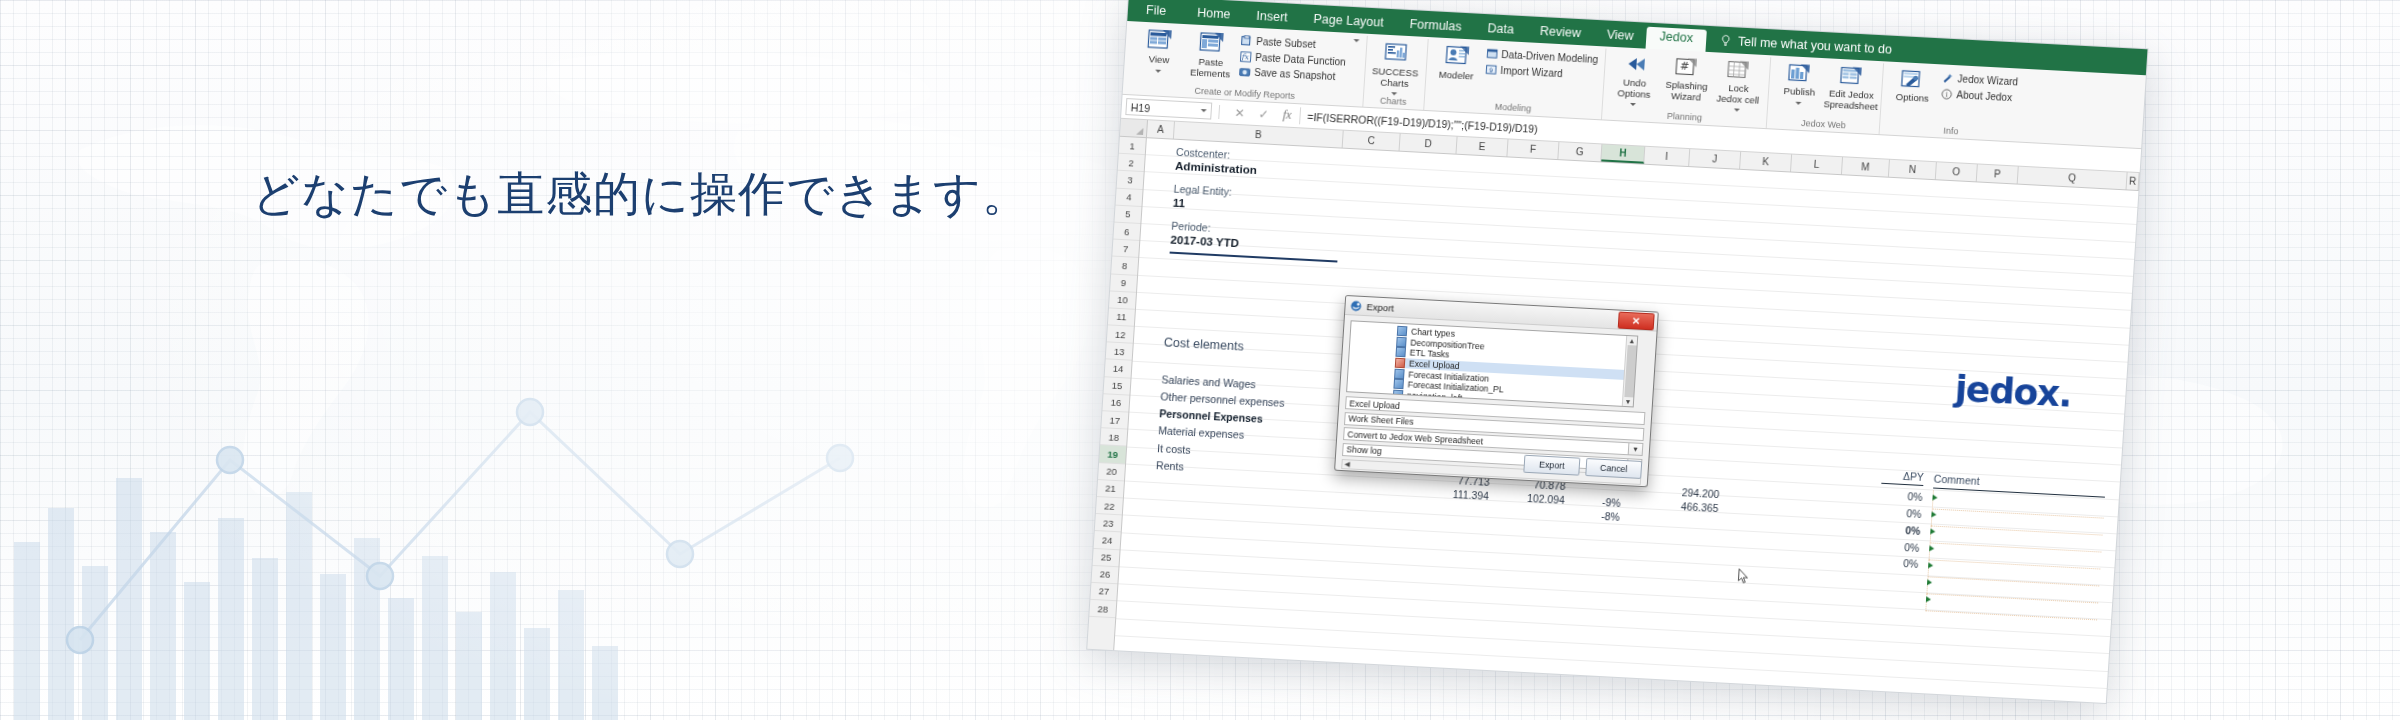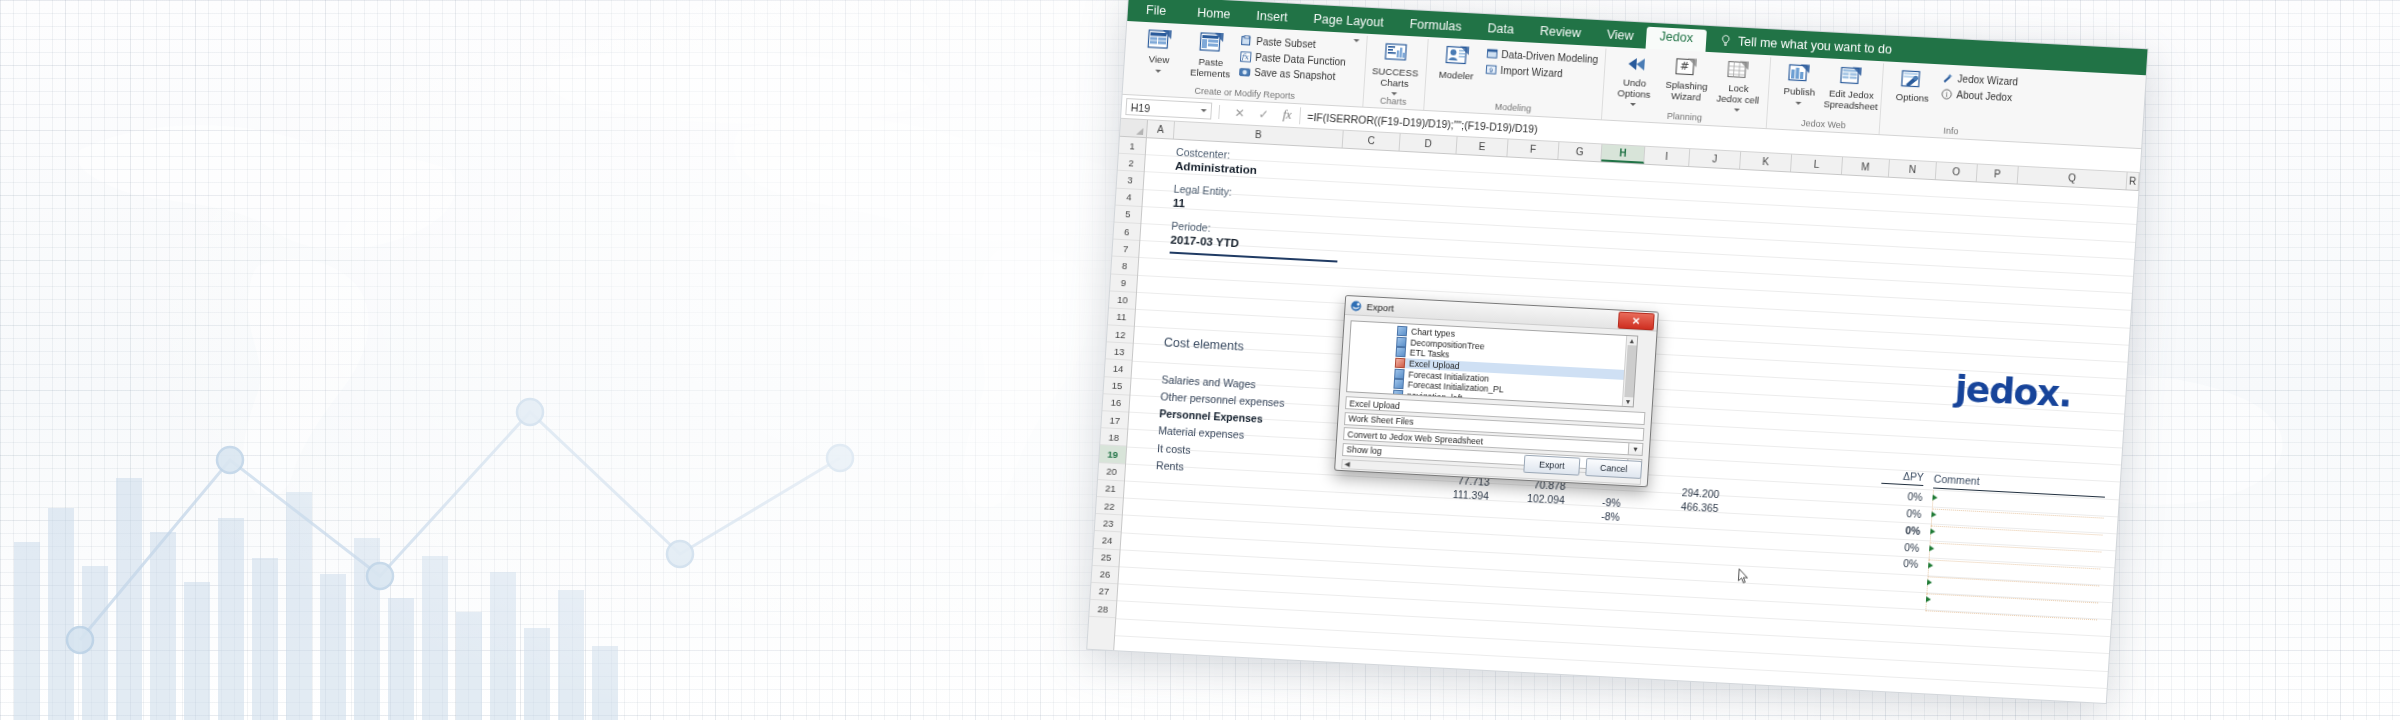--- a/index.html
+++ b/index.html
@@ -668,20 +668,21 @@
       <circle cx="320" cy="236" r="13"></circle>
       <circle cx="470" cy="72" r="13"></circle>
       <circle cx="620" cy="214" r="13"></circle>
       <circle cx="780" cy="118" r="13"></circle>
     </g>
   </svg>
 
   <div class="bg-vignette"></div>
 
   <div class="headline">
+    <span class="ln">どなたでも直感的に操作できます。</span>
   </div>
 
   <div class="reflection">
     <div class="refl-text" style="top:10px;">Salaries and Wages</div>
     <div class="refl-text" style="top:28px;">Other personnel expenses</div>
     <div class="refl-text" style="top:46px;">Personnel Expenses</div>
     <div class="refl-text" style="top:90px;">Cost elements</div>
     <div class="refl-num" style="left:300px; top:12px; width:80px;">77.713</div>
     <div class="refl-num" style="left:300px; top:30px; width:80px;">111.394</div>
     <div class="refl-num" style="left:420px; top:22px; width:80px;">70.878</div>

